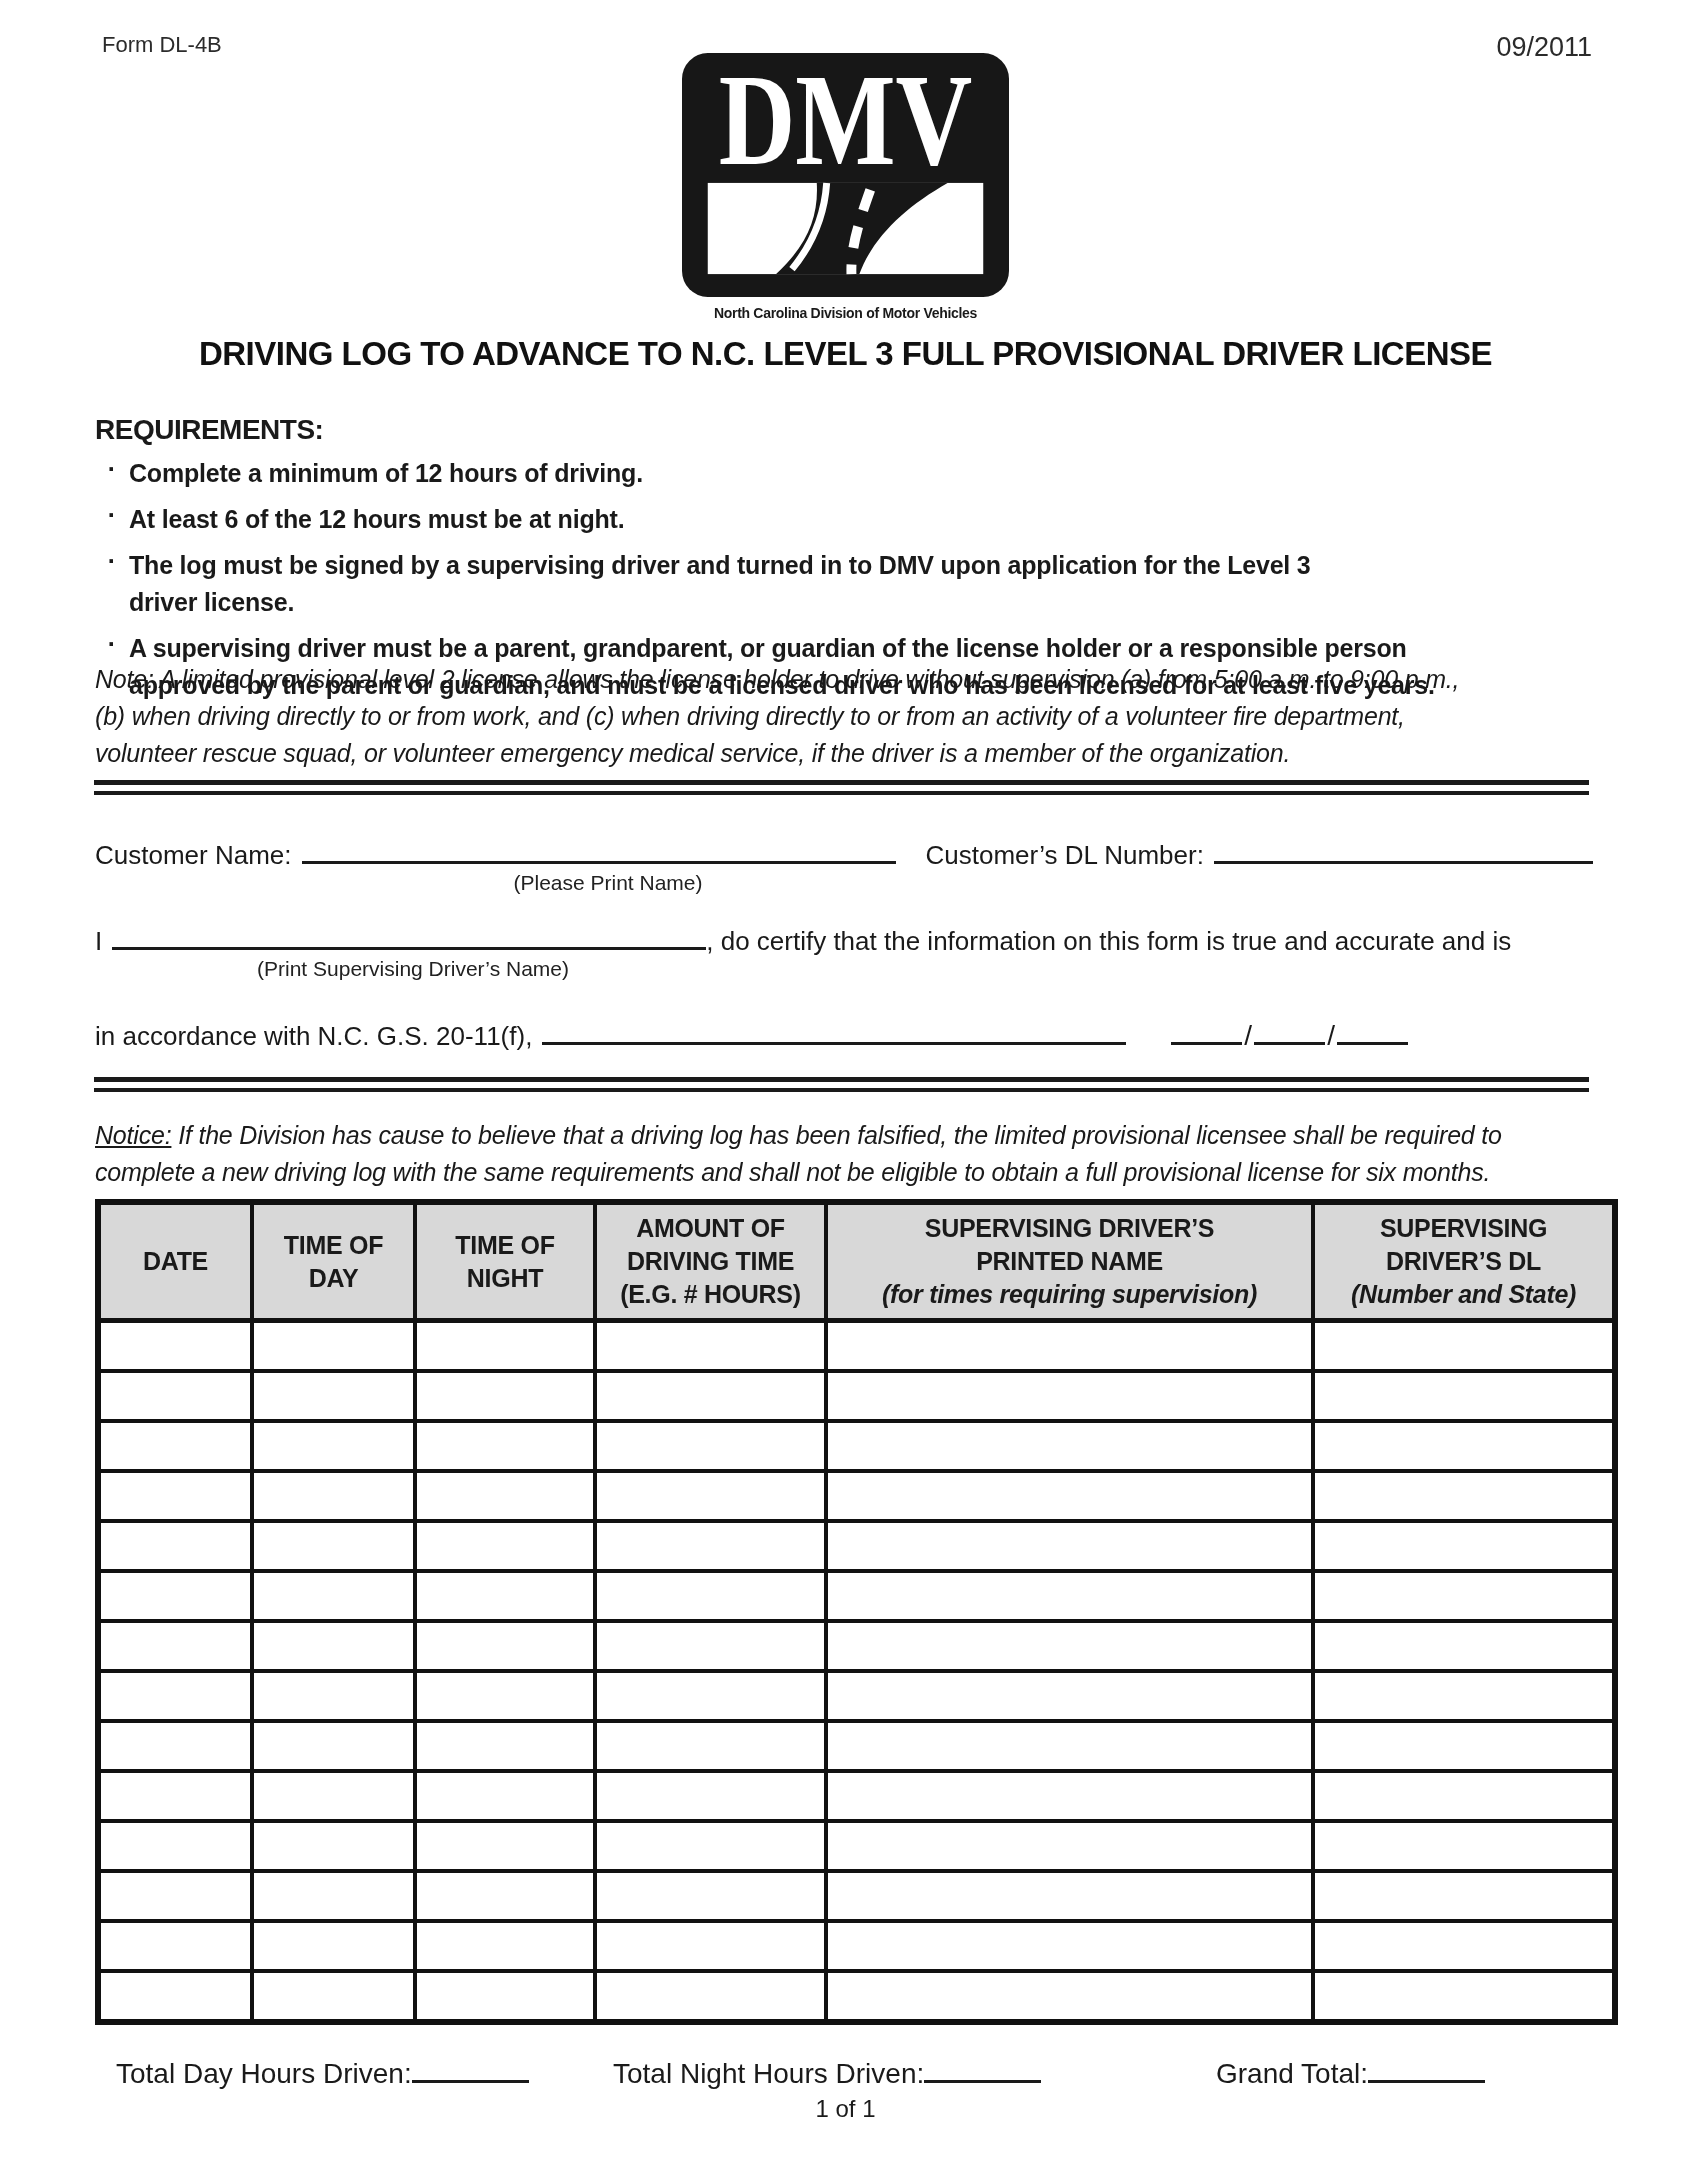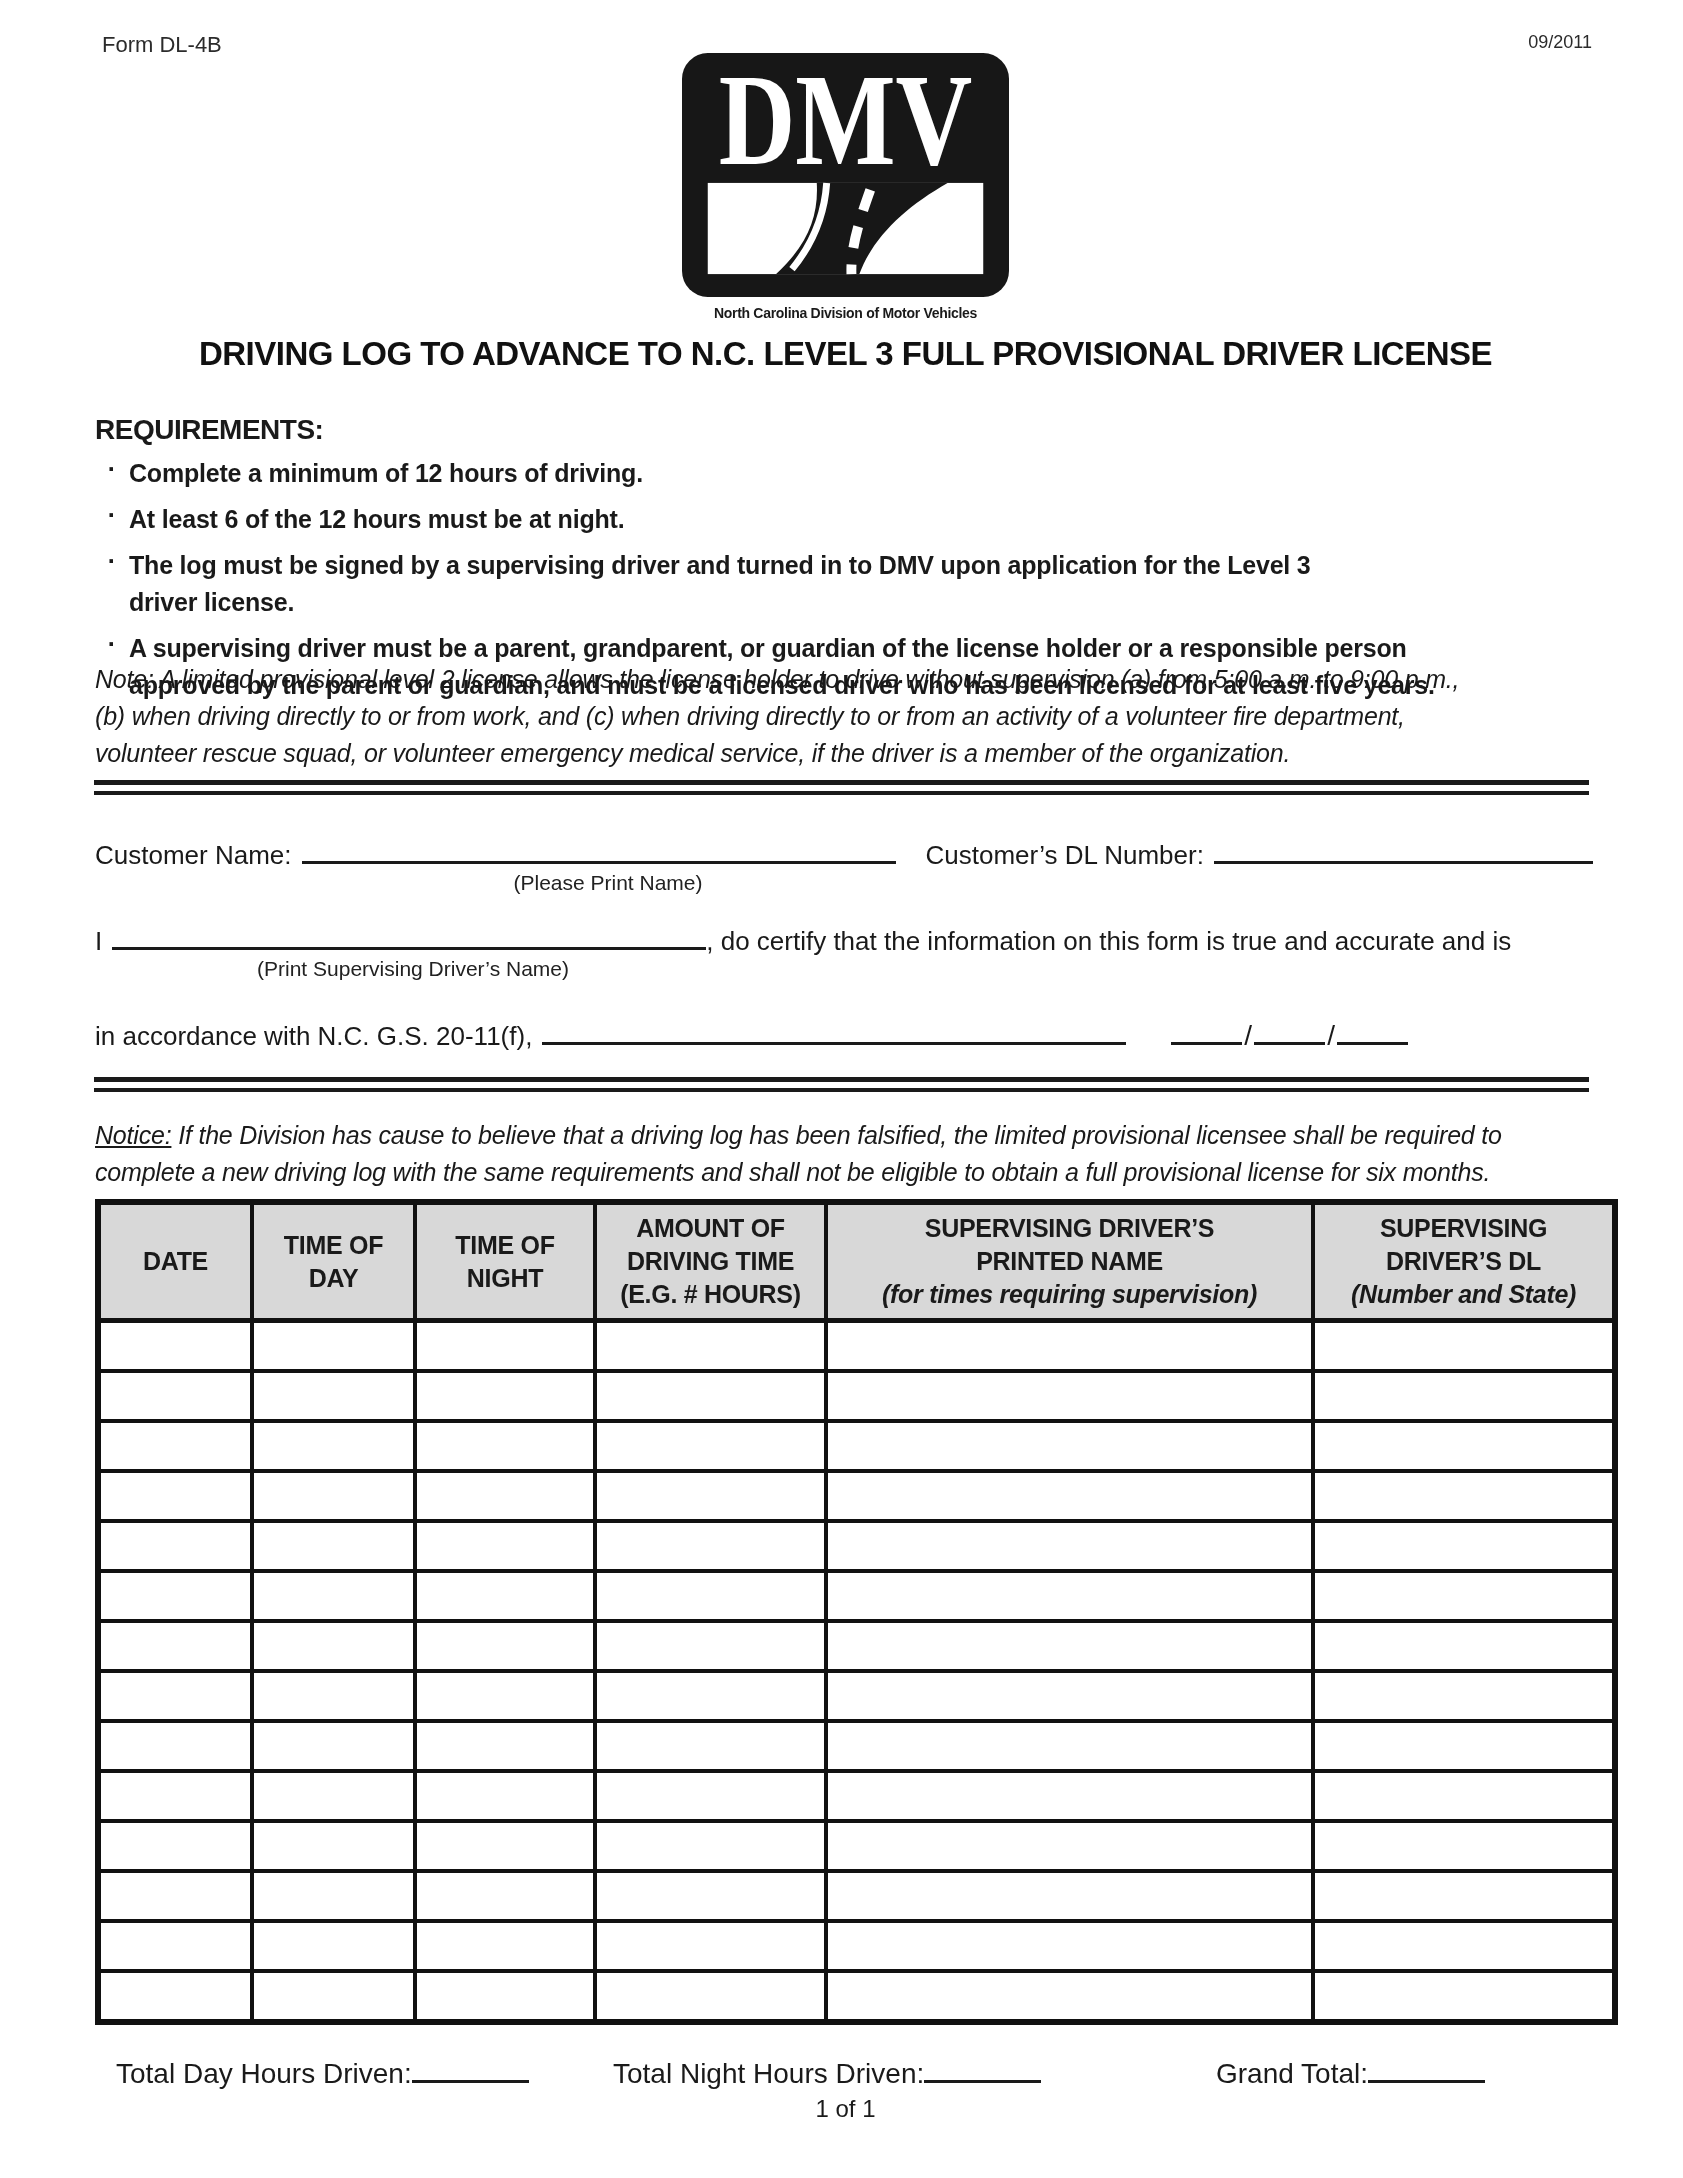--- a/index.html
+++ b/index.html
@@ -8,21 +8,21 @@
     width:1683px;height:2178px;
     background:#ffffff;
     font-family:"Liberation Sans", sans-serif;
     color:#1a1a1a;
     overflow:hidden;
     padding-left:8px;
   }
 
   
   .form-number{position:absolute;top:32px;left:102px;font-size:22px;color:#2b2b2b;}
-  .revision{position:absolute;top:32px;right:99px;font-size:18px;color:#2b2b2b;}
+  .revision{position:absolute;top:32px;right:99px;font-size:27px;color:#2b2b2b;}
 
   
   .logo-wrap{position:absolute;top:53px;left:0;width:100%;text-align:center;}
   .logo-caption{margin-top:4px;font-size:14px;font-weight:bold;letter-spacing:-0.3px;color:#1a1a1a;}
 
   
   .title{
     position:absolute;top:335px;left:0;width:100%;
     text-align:center;font-size:33px;font-weight:bold;letter-spacing:-0.5px;color:#111;
   }

